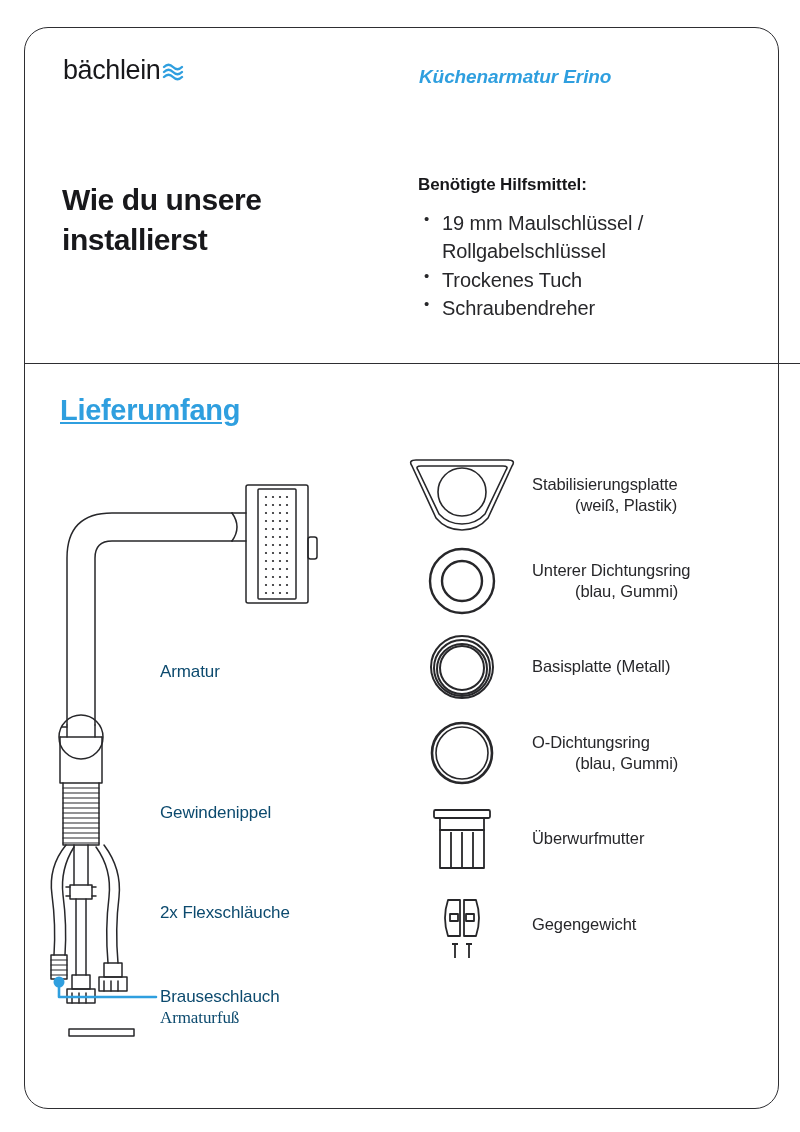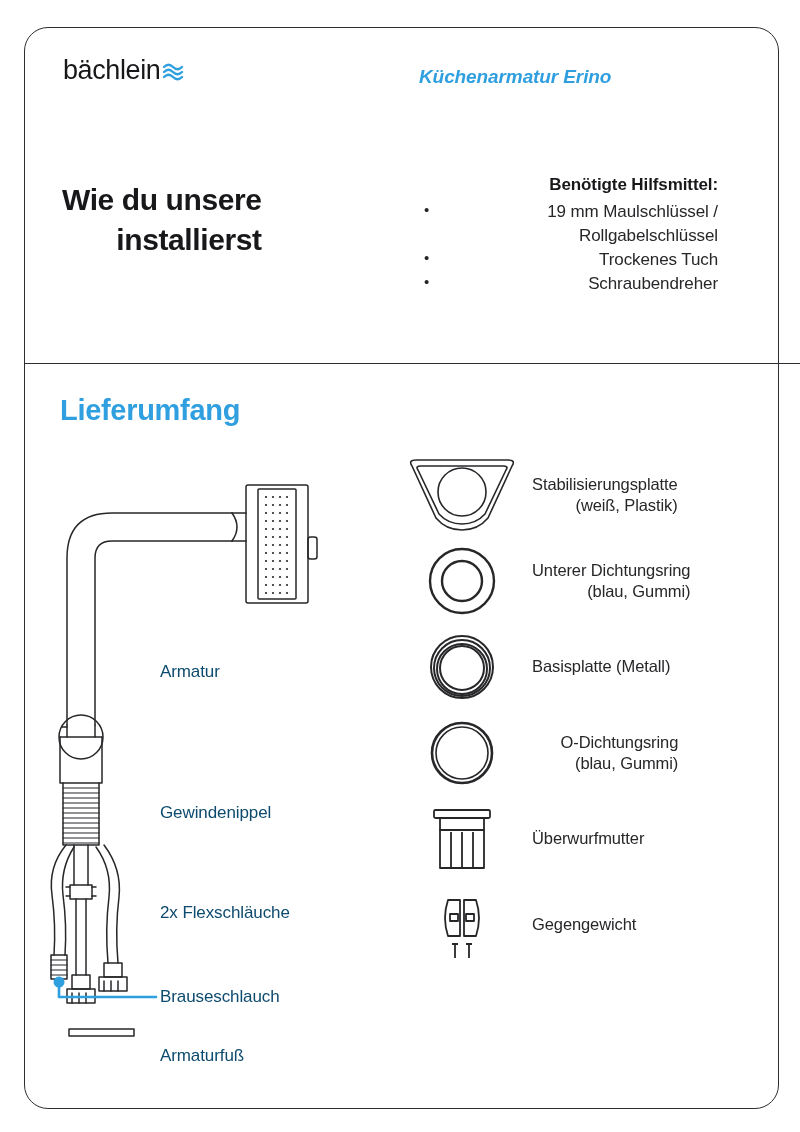--- a/index.html
+++ b/index.html
@@ -8,21 +8,20 @@
     width: 800px; height: 1132px;
     background: #ffffff;
     font-family: "Liberation Sans", sans-serif;
     -webkit-font-smoothing: antialiased;
   }
   #page {
     position: relative;
     width: 800px; height: 1132px;
     background: #ffffff;
     overflow: hidden;
-    text-align: right;
   }
   
   .frame {
     position: absolute;
     left: 24px; top: 27px;
     width: 755px; height: 1082px;
     border: 1.4px solid #2e2e32;
     border-radius: 24px;
     pointer-events: none;
   }
@@ -68,69 +67,70 @@
   .headline .blue { color: #2f9fdf; }
   .tools {
     position: absolute;
     left: 418px; top: 175px;
     width: 300px;
   }
   .tools-title {
     font-size: 17px;
     font-weight: bold;
     color: #18181b;
-    margin-bottom: 5px;
+    margin-bottom: 14px;
     letter-spacing: -0.1px;
   }
   .tools-list {
     list-style: none;
     margin: 0; padding: 0;
   }
   .tools-list li {
     position: relative;
     padding-left: 24px;
-    font-size: 17px;
+    font-size: 20px;
     line-height: 1.42;
     color: #27272a;
     letter-spacing: -0.1px;
   }
   .tools-list li::before {
     content: "\2022";
     position: absolute;
     left: 6px; top: -1px;
     font-size: 15px;
     color: #27272a;
   }
   
   .section-title {
     position: absolute;
     left: 60px; top: 394px;
     font-size: 29px;
     font-weight: bold;
     color: #2f9fdf;
     letter-spacing: -0.3px;
+    text-decoration: underline;
   }
   
   .faucet-svg {
     position: absolute;
     left: 36px; top: 455px;
   }
   
   .lbl {
     position: absolute;
     font-size: 17px;
     color: #0c4a6e;
     letter-spacing: -0.1px;
     white-space: nowrap;
   }
   .lbl-armatur      { left: 160px; top: 662px; }
   .lbl-gewinde      { left: 160px; top: 803px; }
   .lbl-flex         { left: 160px; top: 903px; }
   .lbl-brause       { left: 160px; top: 987px; }
-  .lbl-fuss         { left: 160px; top: 1046px; }
+  .lbl-fuss         { left: 160px; top: 1008px; font-family: Liberation Serif, serif; }
   
   .parts {
     position: absolute;
     left: 392px; top: 452px;
     width: 388px;
   }
   .part-row {
     position: relative;
     display: flex;
     align-items: center;

